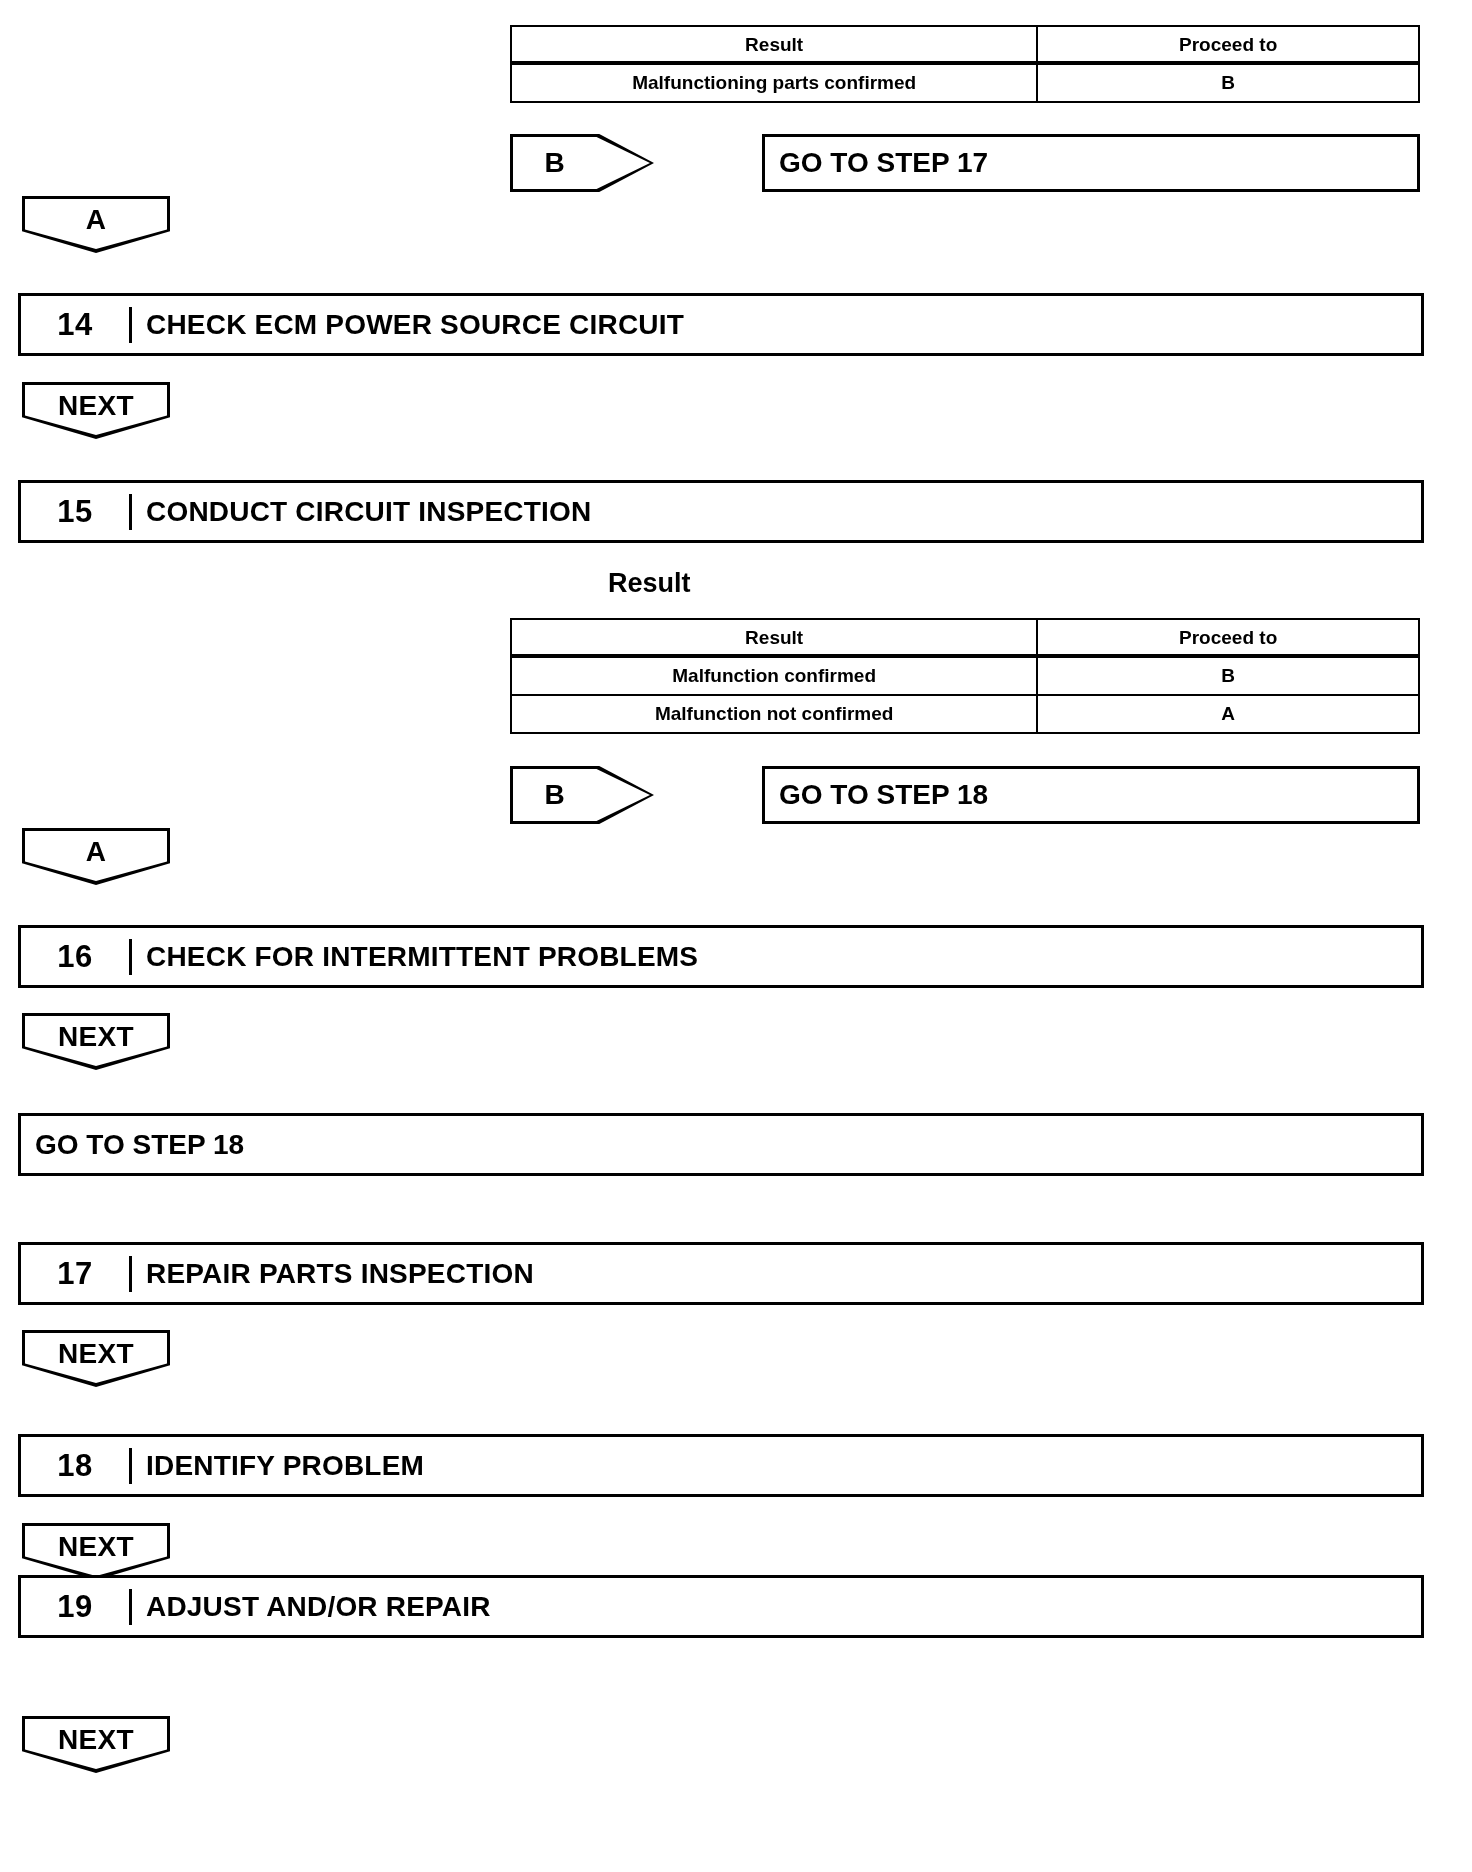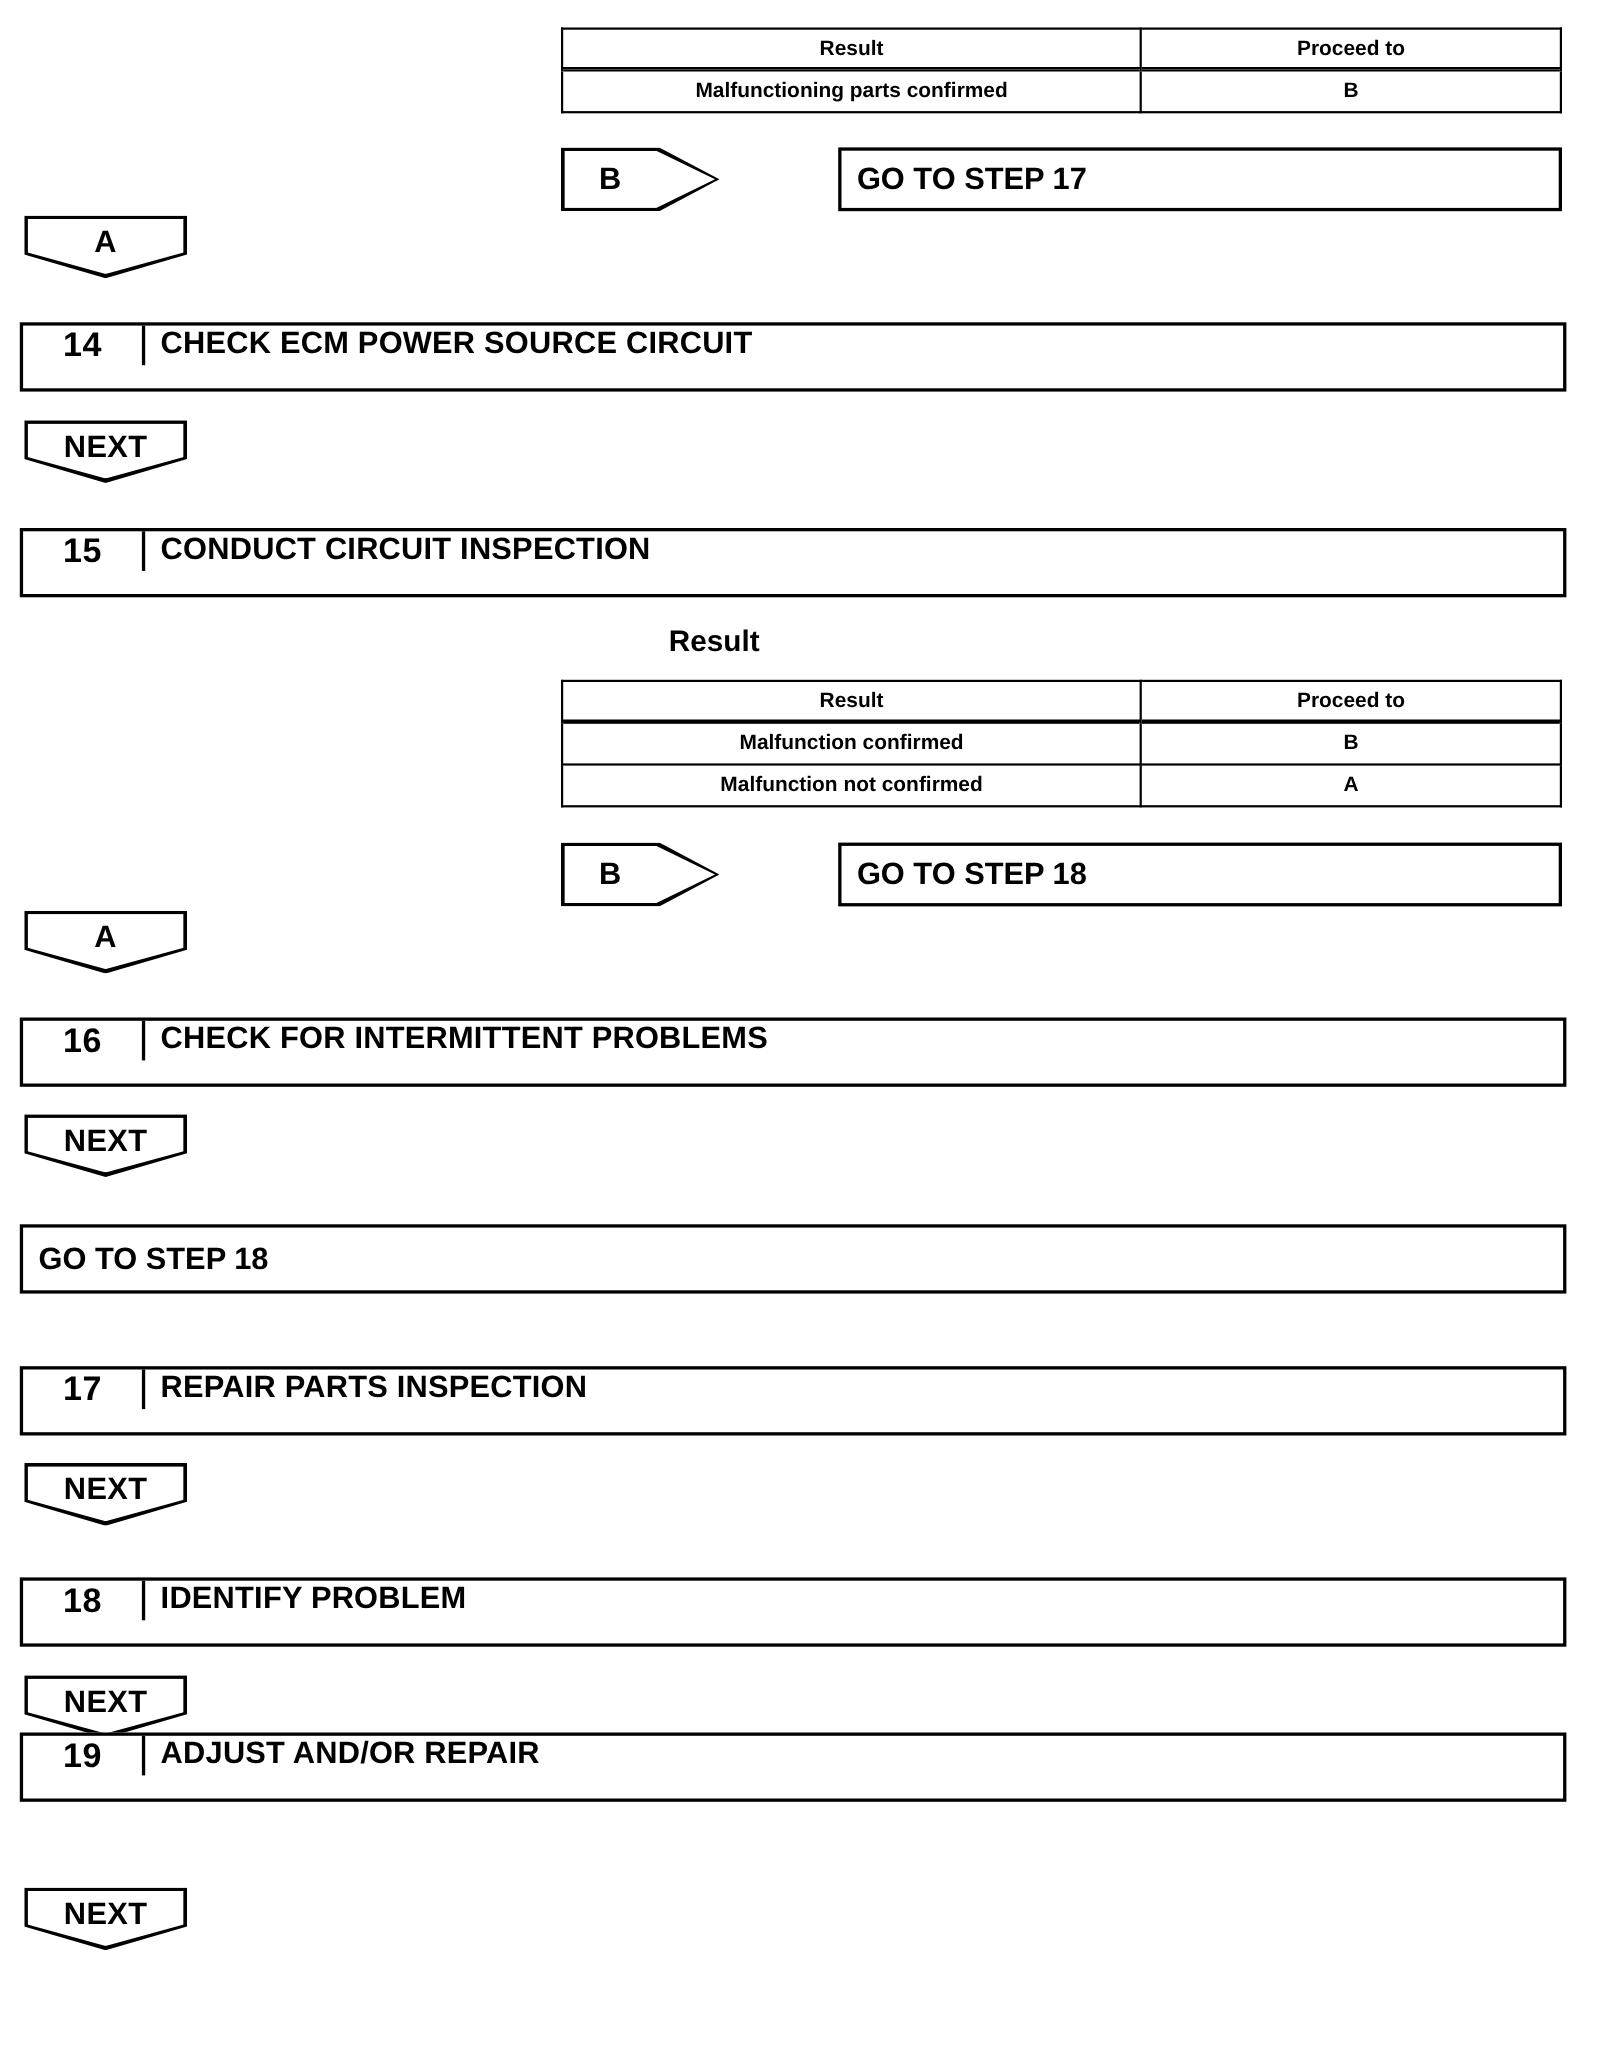--- a/index.html
+++ b/index.html
@@ -50,21 +50,21 @@
     border-bottom: 1px solid #000;
     box-shadow: inset 0 -5px 0 -3px #000;
   }
 
   
   .step-box {
     position: absolute;
     border: 3px solid #000;
     background: #fff;
     display: flex;
-    align-items: flex-start;
+    align-items: center;
     box-sizing: border-box;
   }
   .step-num {
     width: 108px;
     min-width: 108px;
     border-right: 3px solid #000;
     display: flex;
     align-items: center;
     justify-content: center;
     font-size: 31px;

